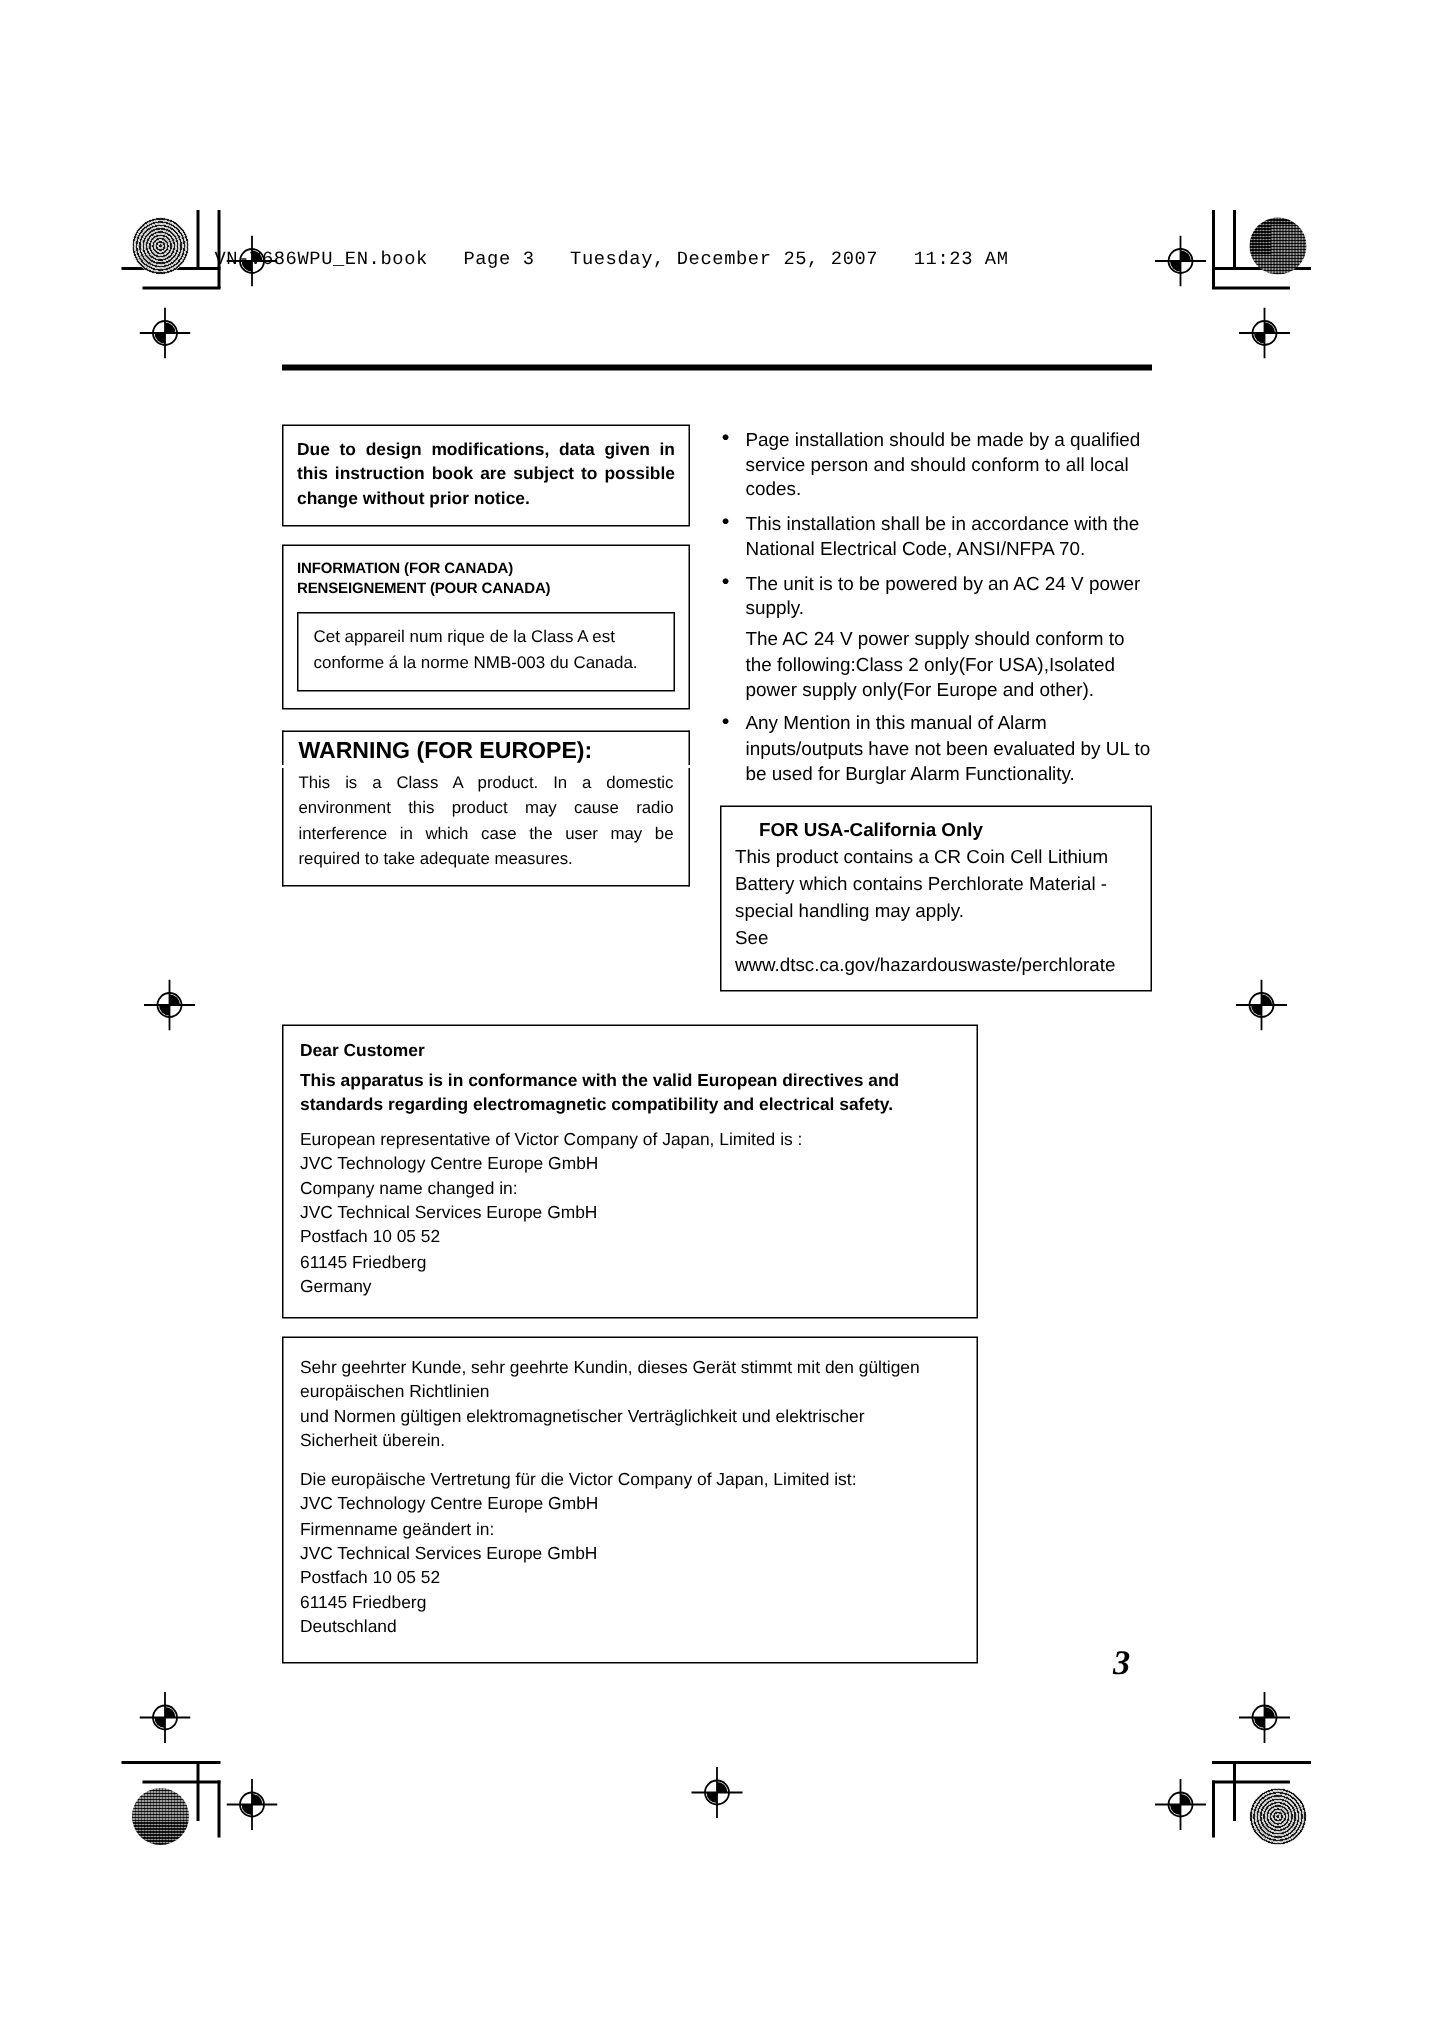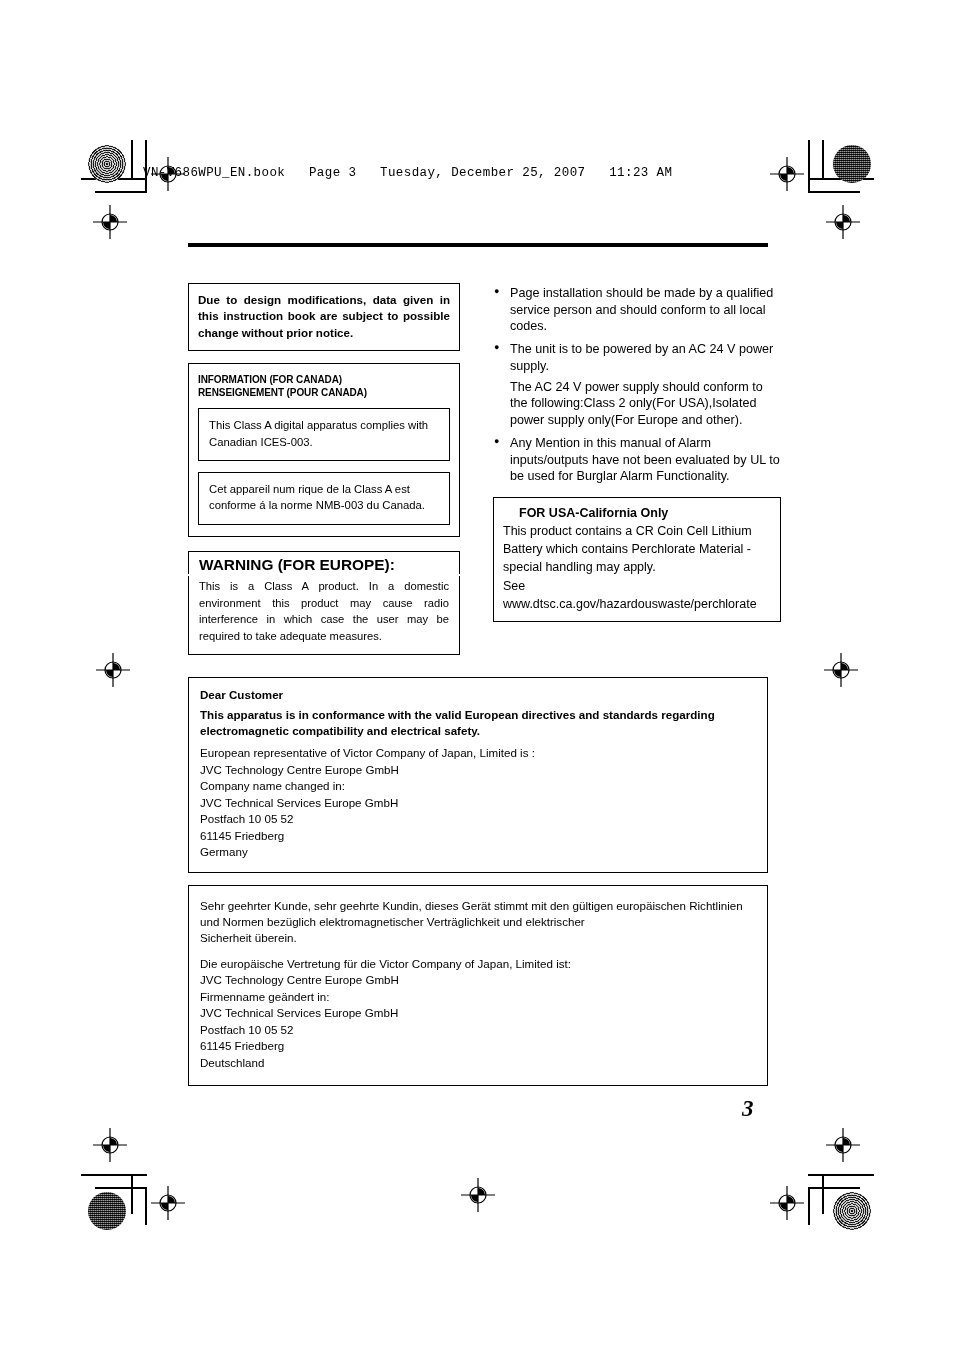--- a/index.html
+++ b/index.html
@@ -69,21 +69,21 @@
     width: 580px;
   }
   .top-rule {
     height: 4px;
     background: #000;
     margin-bottom: 14px;
   }
 
   .columns {
     display: flex;
-    gap: 33px;
+    gap: 20px;
     align-items: flex-start;
     margin-top: 36px;
   }
   .col-left  { width: 272px; flex: 0 0 272px; }
   .col-right { width: 288px; flex: 0 0 288px; }
 
   .box {
     border: 1.6px solid #000;
     box-sizing: border-box;
   }
@@ -172,21 +172,21 @@
     font-size: 12.5px;
     line-height: 1.45;
   }
   .usa-title { font-weight: bold; padding-left: 16px; }
   .usa-url { word-break: break-all; }
 
   
   .wide-box {
     border: 1.6px solid #000;
     box-sizing: border-box;
-    width: 580px;
+    width: 464px;
     padding: 9px 11px 11px 11px;
     font-size: 11.6px;
     line-height: 1.42;
   }
   .wide-box.first { margin-top: 22px; }
   .wide-box.second { margin-top: 12px; padding-top: 12px; padding-bottom: 14px; }
   .wide-title { font-weight: bold; margin-bottom: 3px; }
   .para { margin-bottom: 6px; font-weight: bold; }
   .line { white-space: pre-wrap; }
   .gap { height: 9px; }
@@ -349,40 +349,38 @@
       <div class="box box-pad">
         <div class="notice-text">Due to design modifications, data given in this instruction book are subject to possible change without prior notice.</div>
       </div>
 
       <div class="box canada-box">
         <div class="canada-title">
           <div>INFORMATION (FOR CANADA)</div>
           <div>RENSEIGNEMENT (POUR CANADA)</div>
         </div>
         <div class="sub-box">
-          <span>This Class A digital apparatus complies with Canadian ICES-003.</span>
-        </div>
-        <div class="sub-box">
           <span>Cet appareil num rique de la Class A est conforme á la norme NMB-003 du Canada.</span>
         </div>
       </div>
 
       <div class="warning-block">
         <div class="warning-wrap">
           <div class="warning-title">WARNING (FOR EUROPE):</div>
         </div>
         <div class="warning-body">This is a Class A product. In a domestic environment this product may cause radio interference in which case the user may be required to take adequate measures.</div>
       </div>
 
     </div>
 
     <div class="col-right">
 
       <ul class="bullets">
         <li>Page installation should be made by a qualified service person and should conform to all local codes.</li>
+        <li>This installation shall be in accordance with the National Electrical Code, ANSI/NFPA 70.</li>
         <li>The unit is to be powered by an AC 24 V power supply.</li>
         <li class="nobullet">The AC 24 V power supply should conform to the following:Class 2 only(For USA),Isolated power supply only(For Europe and other).</li>
         <li>Any Mention in this manual of Alarm inputs/outputs have not been evaluated by UL to be used for Burglar Alarm Functionality.</li>
       </ul>
 
       <div class="usa-box">
         <div class="usa-title">FOR USA-California Only</div>
         <div>This product contains a CR Coin Cell Lithium Battery which contains Perchlorate Material - special handling may apply.</div>
         <div>See</div>
         <div class="usa-url">www.dtsc.ca.gov/hazardouswaste/perchlorate</div>
@@ -398,21 +396,21 @@
     <div class="line">JVC Technology Centre Europe GmbH</div>
     <div class="line">Company name changed in:</div>
     <div class="line">JVC Technical Services Europe GmbH</div>
     <div class="line">Postfach 10 05 52</div>
     <div class="line">61145 Friedberg</div>
     <div class="line">Germany</div>
   </div>
 
   <div class="wide-box second">
     <div class="line">Sehr geehrter Kunde, sehr geehrte Kundin, dieses Gerät stimmt mit den gültigen europäischen Richtlinien</div>
-    <div class="line">und Normen bezüglich elektromagnetischer Verträglichkeit und elektrischer</div>
+    <div class="line">und Normen gültigen elektromagnetischer Verträglichkeit und elektrischer</div>
     <div class="line">Sicherheit überein.</div>
     <div class="gap"></div>
     <div class="line">Die europäische Vertretung für die Victor Company of Japan, Limited ist:</div>
     <div class="line">JVC Technology Centre Europe GmbH</div>
     <div class="line">Firmenname geändert in:</div>
     <div class="line">JVC Technical Services Europe GmbH</div>
     <div class="line">Postfach 10 05 52</div>
     <div class="line">61145 Friedberg</div>
     <div class="line">Deutschland</div>
   </div>

